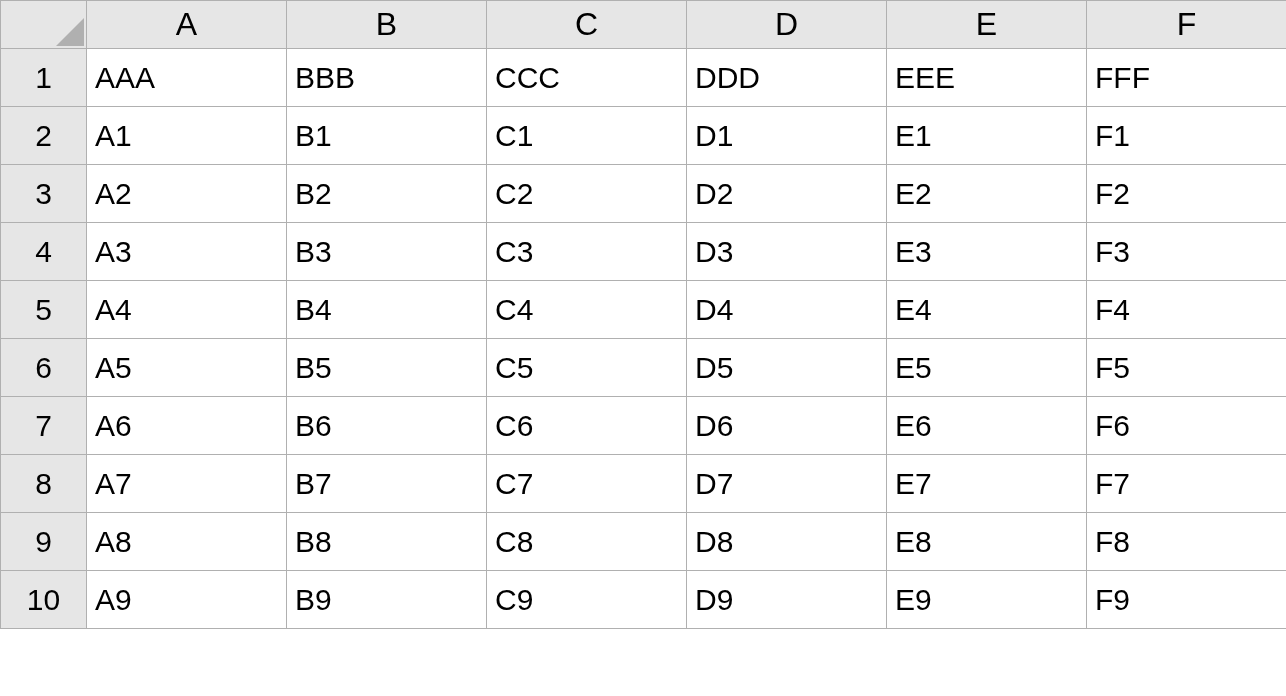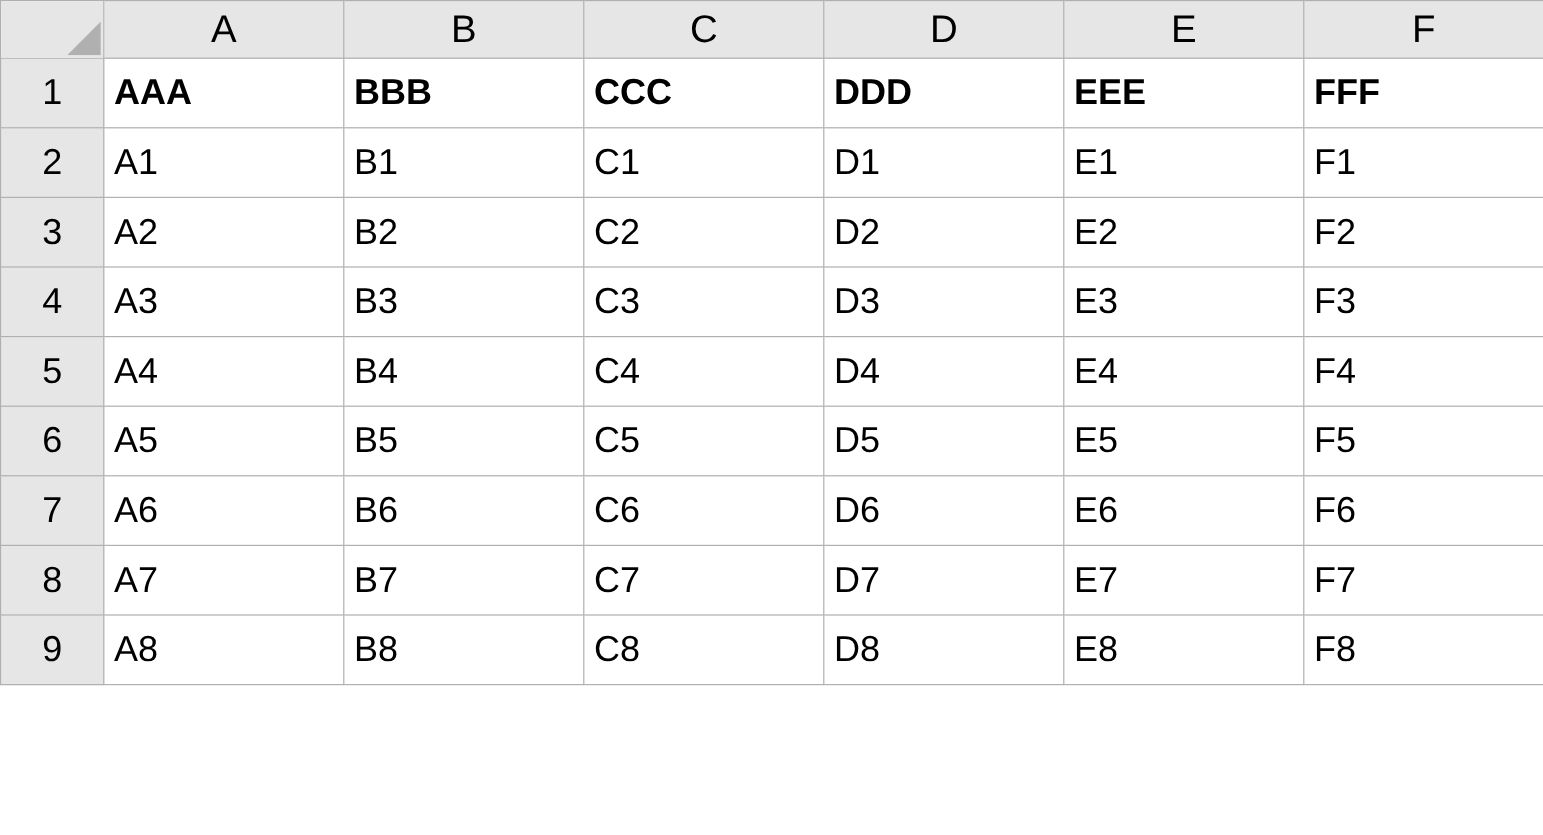--- a/index.html
+++ b/index.html
@@ -55,21 +55,21 @@
     box-sizing:border-box;
     padding:4px 8px 4px 8px;
     height:58px;
     font-size:30px;
     background:#ffffff;
     text-align:left;
     white-space:nowrap;
     overflow:hidden;
   }
   tr.header-row td{
-    font-weight:700;
+    font-weight:400;
   }
 </style>
 </head>
 <body>
 
 <div class="sheet">
   <table class="grid">
     <colgroup>
       <col class="rowhdr">
       <col class="data">
@@ -170,16 +170,25 @@
     </tr>
     <tr>
       <th class="rownum">9</th>
       <td>A8</td>
       <td>B8</td>
       <td>C8</td>
       <td>D8</td>
       <td>E8</td>
       <td>F8</td>
     </tr>
+    <tr>
+      <th class="rownum">10</th>
+      <td>A9</td>
+      <td>B9</td>
+      <td>C9</td>
+      <td>D9</td>
+      <td>E9</td>
+      <td>F9</td>
+    </tr>
 
   </tbody>
     </table>
 </div>
 
 </body></html>

